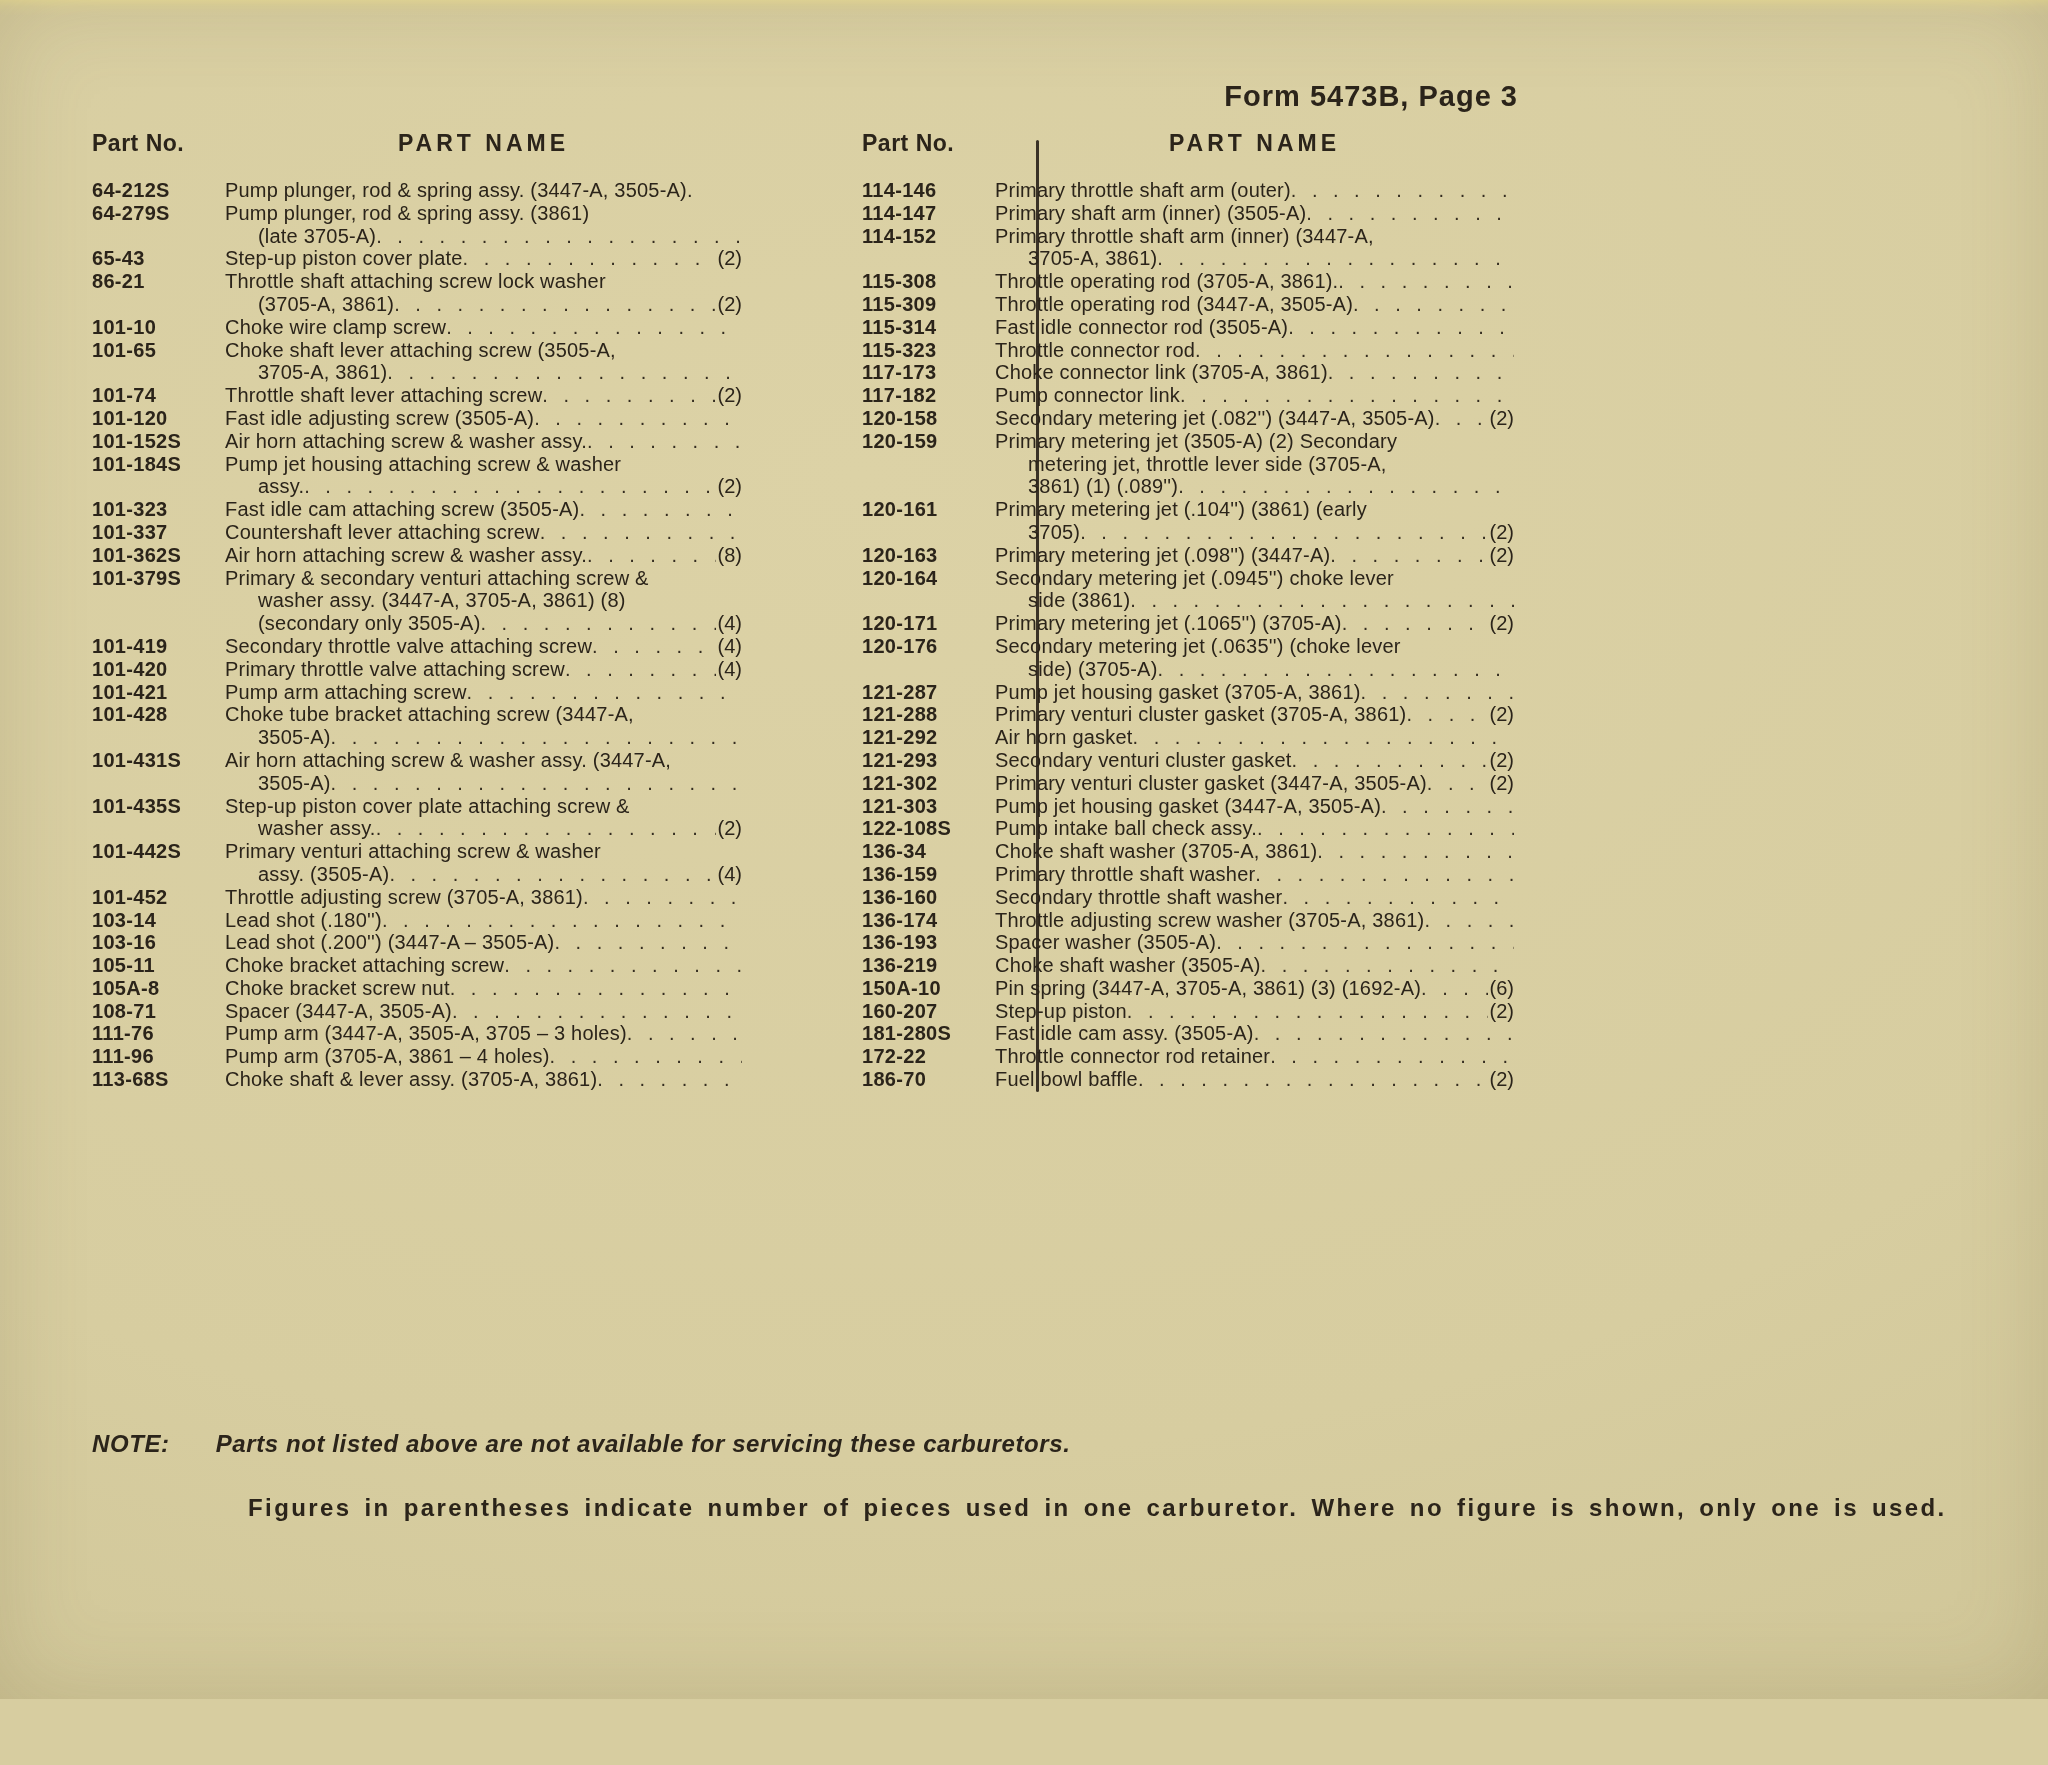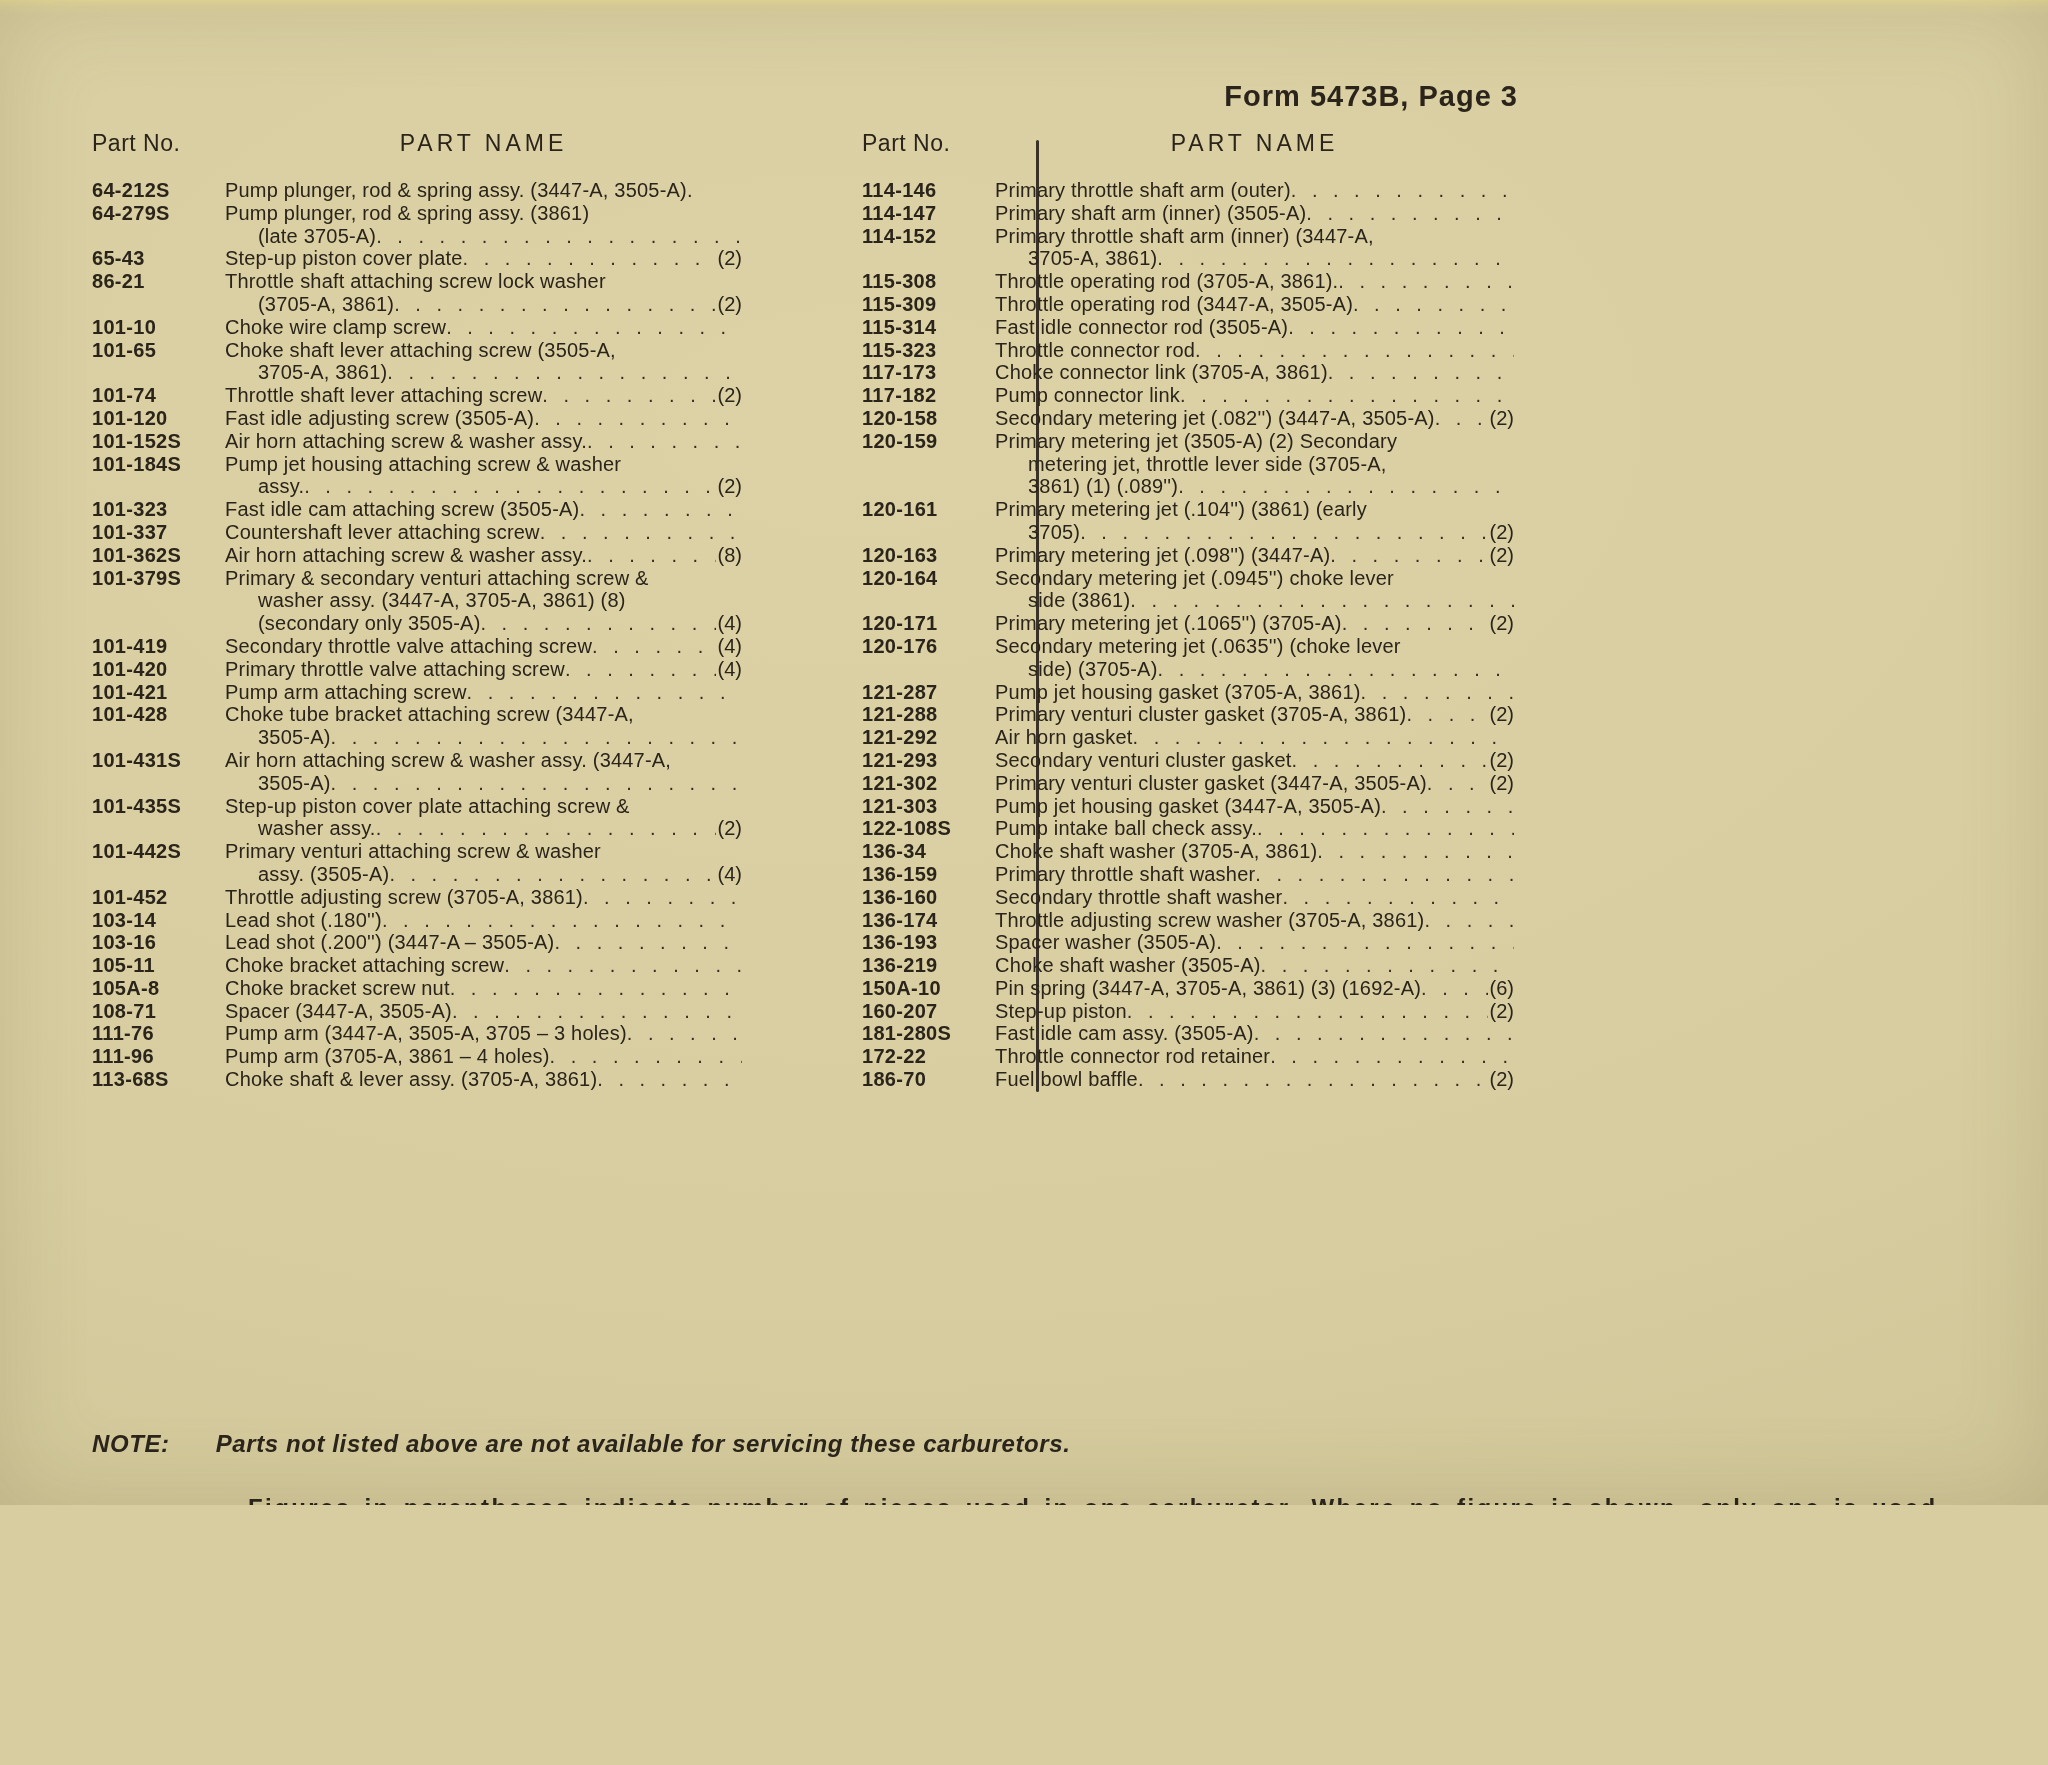--- a/index.html
+++ b/index.html
@@ -1,37 +1,37 @@
 <!DOCTYPE html>
 <html><head>
 <meta charset="utf-8">
 <style>
   html,body { margin:0; padding:0; background:#d7cda0; }
   .page {
-    position:relative; width:2048px; height:1505px; overflow:hidden;
+    position:relative; width:2048px; height:1699px; overflow:hidden;
     background:
       linear-gradient(180deg, #e8dc9c 0px, #ded39f 7px, rgba(222,211,159,0) 16px),
       radial-gradient(135% 105% at 42% 28%, #dcd2a6 0%, #d7cda0 55%, #cbc192 100%);
     background-color:#d7cda0;
     box-shadow: inset 0 0 90px rgba(110,95,55,.20);
     color:#2b241a;
     font-family:"Liberation Sans","DejaVu Sans",sans-serif;
   }
   .form-header {
     position:absolute; top:80px; right:530px;
     font-size:29px; font-weight:700; letter-spacing:1px;
   }
   .col { position:absolute; top:130px; }
   .col-left  { left:92px;  width:650px; }
   .col-right { left:862px; width:652px; }
   .divider {
     position:absolute; left:1036px; top:140px; width:3px; height:952px;
     background:#3a3226; border-radius:2px;
   }
-  .col-head { display:flex; font-weight:400; font-size:23px; margin-bottom:22px; }
+  .col-head { display:flex; font-weight:700; font-size:23px; margin-bottom:22px; }
   .h-no { width:133px; flex:none; letter-spacing:.5px; }
   .h-name { flex:1; text-align:center; letter-spacing:4px; }
 
   .row { display:flex; font-size:20px; line-height:22.8px; }
   .no { width:133px; flex:none; font-weight:700; letter-spacing:.3px; }
   .name { flex:1; min-width:0; }
   .line { display:flex; align-items:baseline; white-space:nowrap; }
   .line.ind { padding-left:33px;align-items:flex-end; }
   .t { flex:none; letter-spacing:.2px; }
   .dots { flex:1 1 0; min-width:0; overflow:hidden; color:#342c20; }

